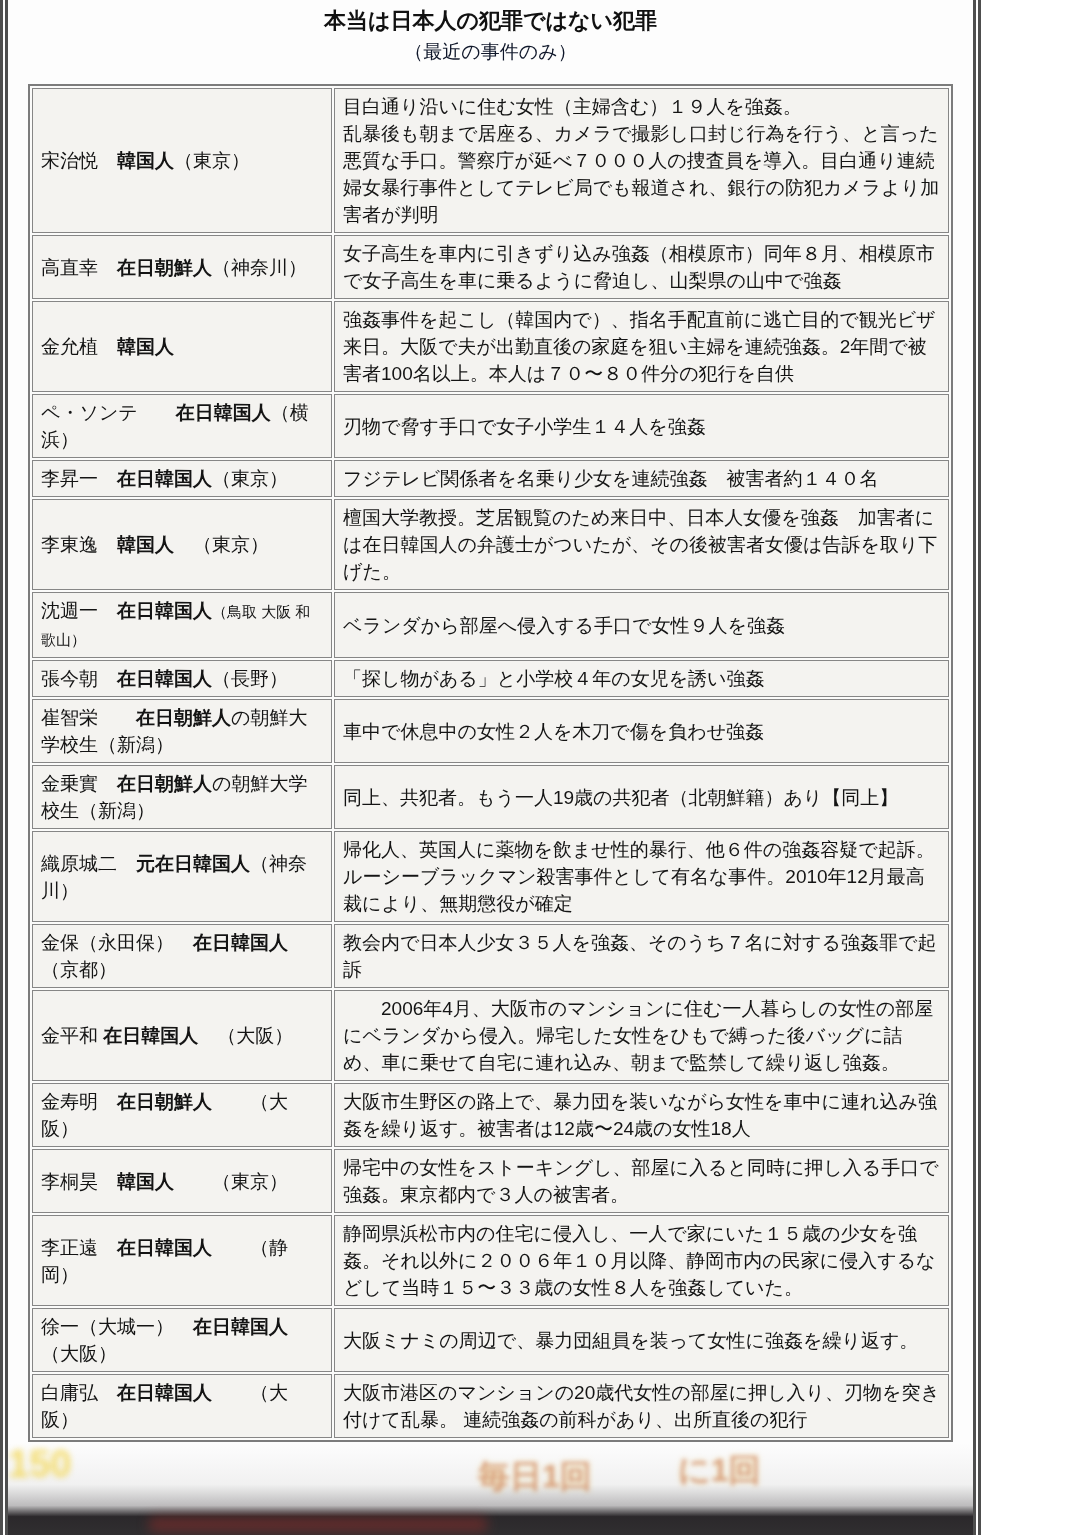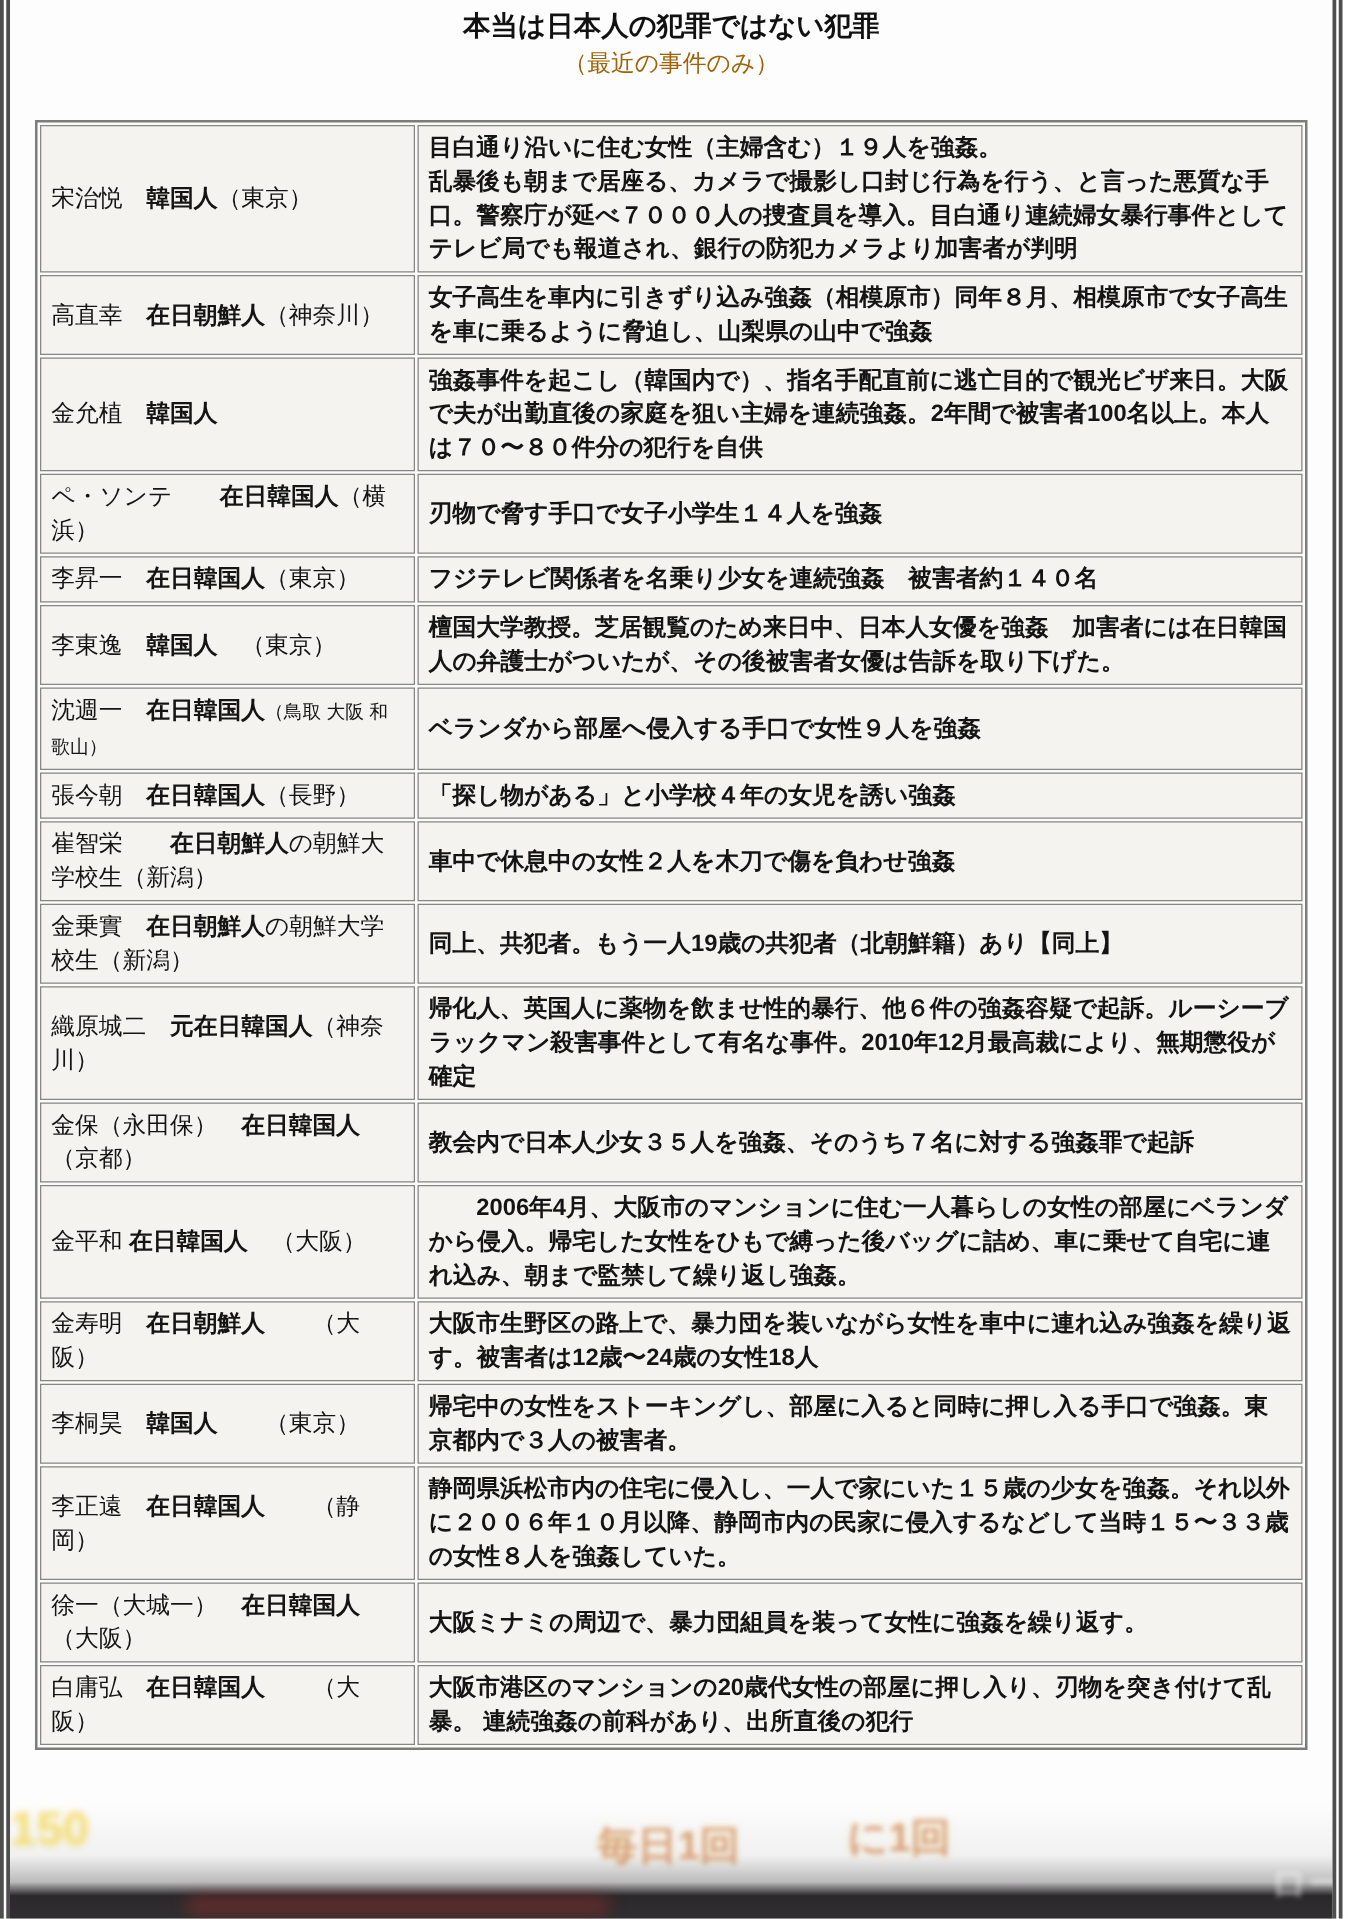--- a/index.html
+++ b/index.html
@@ -9,63 +9,63 @@
     font-family: "Liberation Sans", "DejaVu Sans", sans-serif;
   }
   body {
     width: 1078px;
     height: 1535px;
     overflow: hidden;
     position: relative;
   }
   .frame {
     box-sizing: border-box;
-    width: 1074px;
+    width: 981px;
     height: 1535px;
     border-left: 8px double #4e4e4e;
     border-right: 8px double #4e4e4e;
     padding: 2px 12px 0 12px;
     background: #fdfdfd;
     position: relative;
   }
   .page-title {
     margin: 4px 0 2px 0;
     text-align: center;
     font-size: 22px;
     line-height: 30px;
     font-weight: bold;
     color: #111;
   }
   .page-subtitle {
     text-align: center;
     font-size: 19px;
     line-height: 28px;
-    color: #a16207;
-    margin-bottom: 30px;
+    color: #0f172a;
+    margin-bottom: 18px;
     font-family: Liberation Serif, serif;
   }
   table.crime-table {
     border-collapse: separate;
     border-spacing: 2px;
     border: 2px solid #7c7c7c;
     background: #fbfbfa;
     width: calc(100% - 16px);
     margin: 0 8px;
   }
   table.crime-table td {
     border: 1px solid #868686;
     background: #f4f3f0;
     color: #141414;
     font-size: 19px;
     line-height: 27px;
     padding: 4px 8px;
     vertical-align: middle;
   }
   td.col-name { width: 282px; }
-  td.col-desc { white-space: pre-wrap; font-weight: bold; }
+  td.col-desc { white-space: pre-wrap; }
   .b { font-weight: bold; text-align: center; }
   .small { font-size: 15px; }
 
   
   .overlay {
     position: absolute;
     left: 0; right: 0; bottom: 0;
     height: 92px;
     pointer-events: none;
     background: linear-gradient(to bottom,

